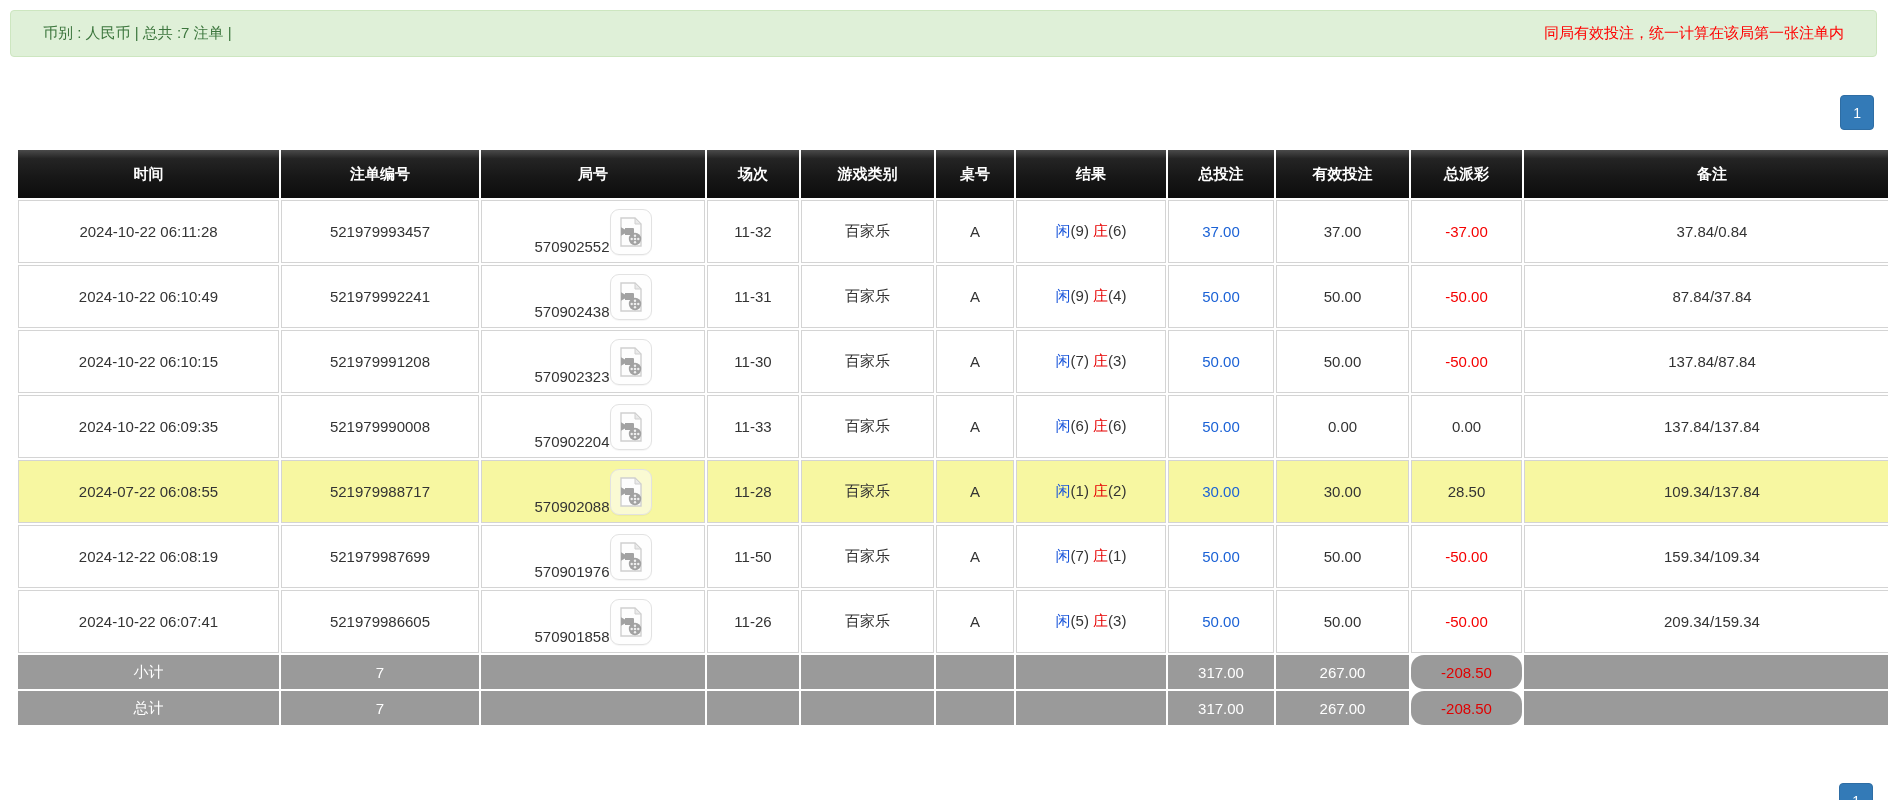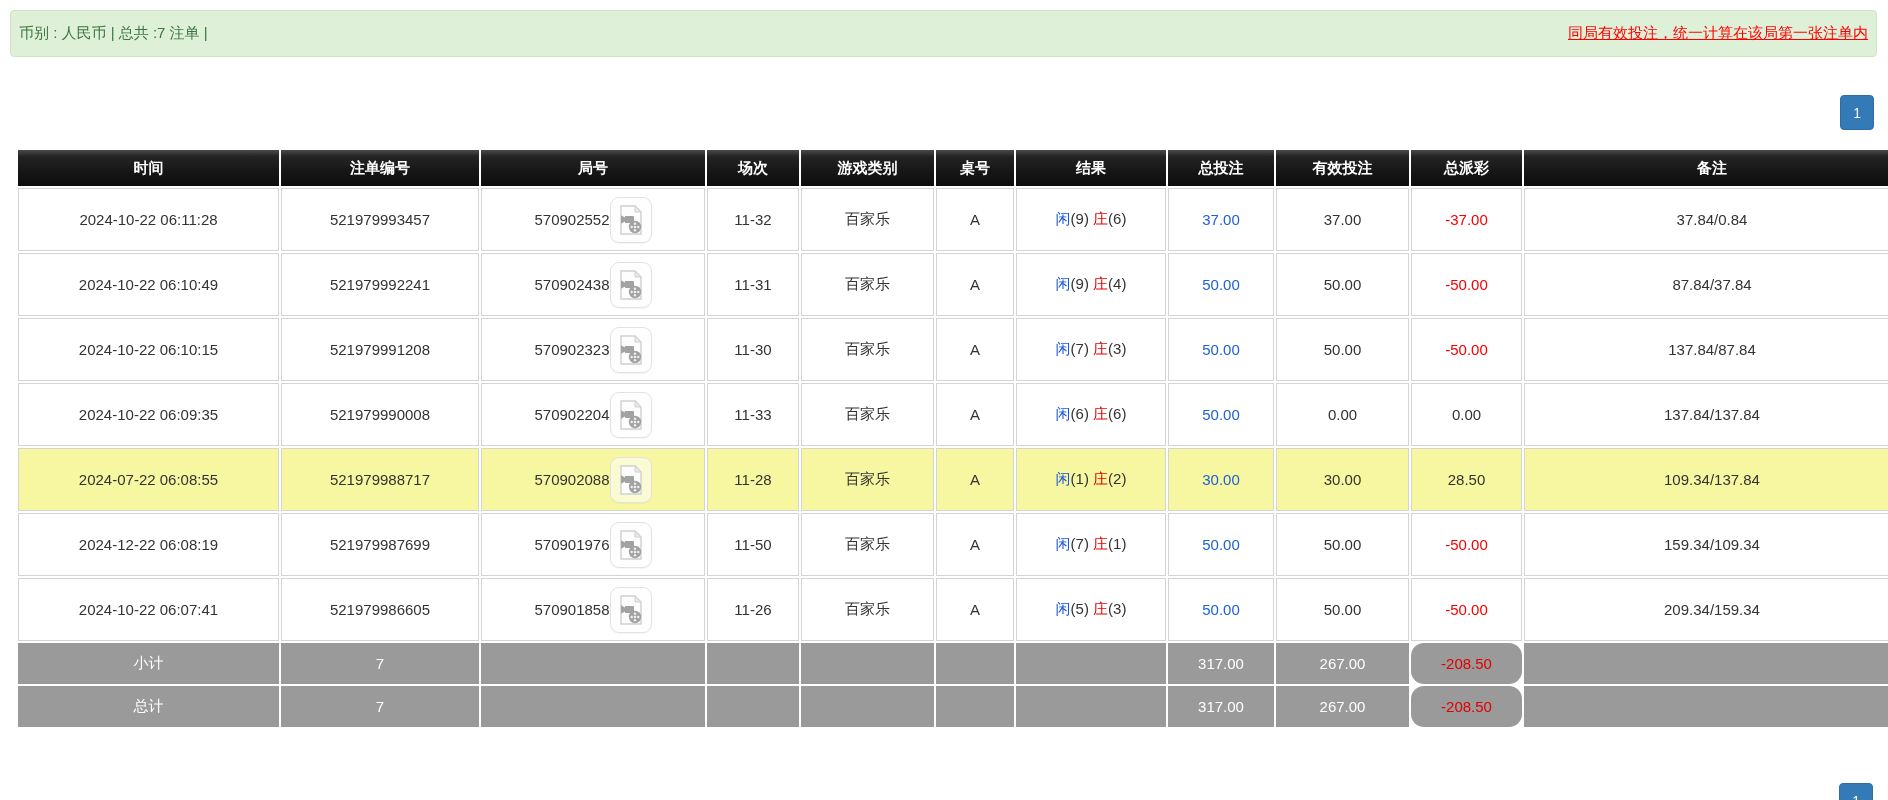--- a/index.html
+++ b/index.html
@@ -12,59 +12,59 @@
   *{box-sizing:border-box;margin:0;padding:0;}
   html,body{width:1888px;height:800px;overflow:hidden;background:#fff;
     font-family:"Liberation Sans","DejaVu Sans",sans-serif;color:var(--body-text);}
   body{position:relative;}
 
   
   .info-bar{
     margin:10px 11px 0 10px;height:47px;
     background:var(--success-bg);border:1px solid var(--success-border);
     border-radius:4px;display:flex;align-items:center;justify-content:space-between;
-    padding:0 8px;font-size:15px;
+    padding:0 32px;font-size:15px;
   }
   .info-bar .left{color:var(--success-text);}
-  .info-bar .right{color:var(--warn-red);text-decoration:underline;}
+  .info-bar .right{color:var(--warn-red);}
 
   
   .pager-row{display:flex;justify-content:flex-end;margin:38px 14px 0 0;height:35px;}
   .page-btn{
     min-width:32px;height:35px;padding:0 12px;background:var(--accent);
     border:1px solid var(--accent-border);border-radius:4px;color:#fff;
     font-size:14px;font-family:inherit;cursor:pointer;
   }
   .page-btn.bottom{position:absolute;right:15px;top:783px;}
 
   
   table.records{
     margin:18px 10px 0 16px;width:1862px;table-layout:fixed;
     border-collapse:separate;border-spacing:2px;background:#fff;
   }
   th{
-    height:36px;color:#fff;font-size:15px;font-weight:bold;text-align:center;
+    height:48px;color:#fff;font-size:15px;font-weight:bold;text-align:center;
     background:linear-gradient(180deg,#4a4a4a 0%,#242424 18%,#161616 60%,#0d0d0d 100%);
   }
   td{
     height:63px;border:1px solid var(--grid);text-align:center;
     font-size:15px;vertical-align:middle;background:#fff;white-space:nowrap;
   }
   tr.highlight td{background:var(--highlight);}
   tr.summary td{
-    height:41px;background:var(--summary-gray);border:none;color:#fff;
+    height:34px;background:var(--summary-gray);border:none;color:#fff;
   }
   .player{color:var(--player-blue);}
   .banker{color:var(--banker-red);}
   .bet-link{color:var(--link-blue);text-decoration:none;cursor:pointer;}
   .num-payout.neg{color:var(--neg-red);}
   tr.summary .num-payout.neg{color:#e00000;border-radius:13px;}
 
   
-  .round-cell-inner{display:flex;align-items:center;justify-content:center;gap:0;}
+  .round-cell-inner{display:flex;align-items:flex-end;justify-content:center;gap:0;}
   .video-btn{
     width:42px;height:46px;border:1px solid #e2e2e2;border-radius:9px;
     background:rgba(253,253,253,.55);display:inline-flex;align-items:center;
     justify-content:center;cursor:pointer;box-shadow:0 1px 1px rgba(0,0,0,.04);
   }
 </style>
 </head>
 <body>
 
 <div class="info-bar">

